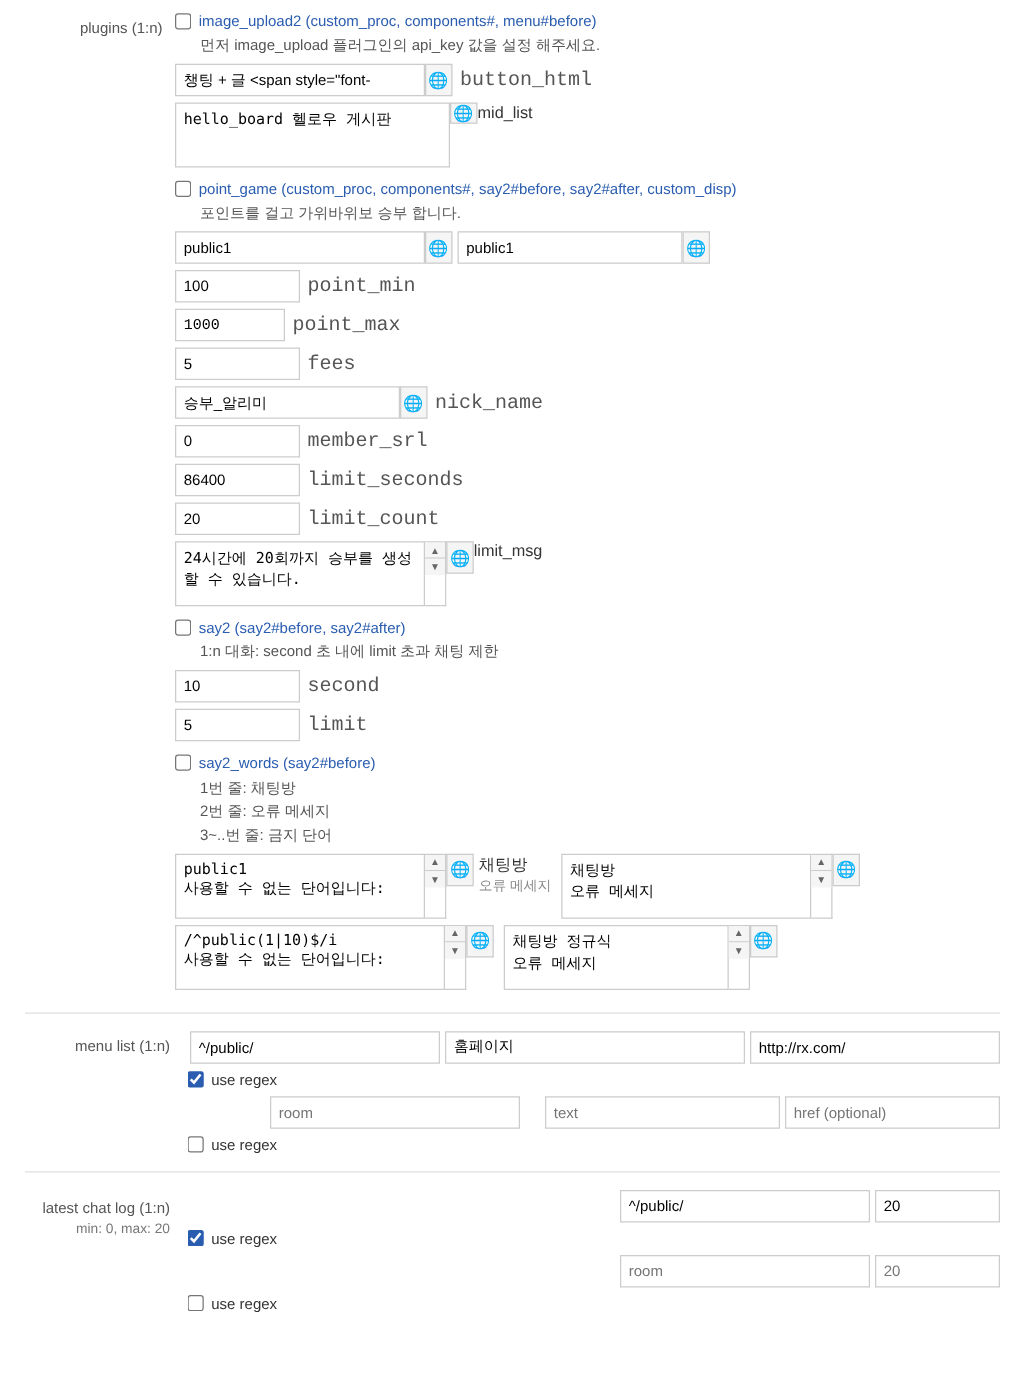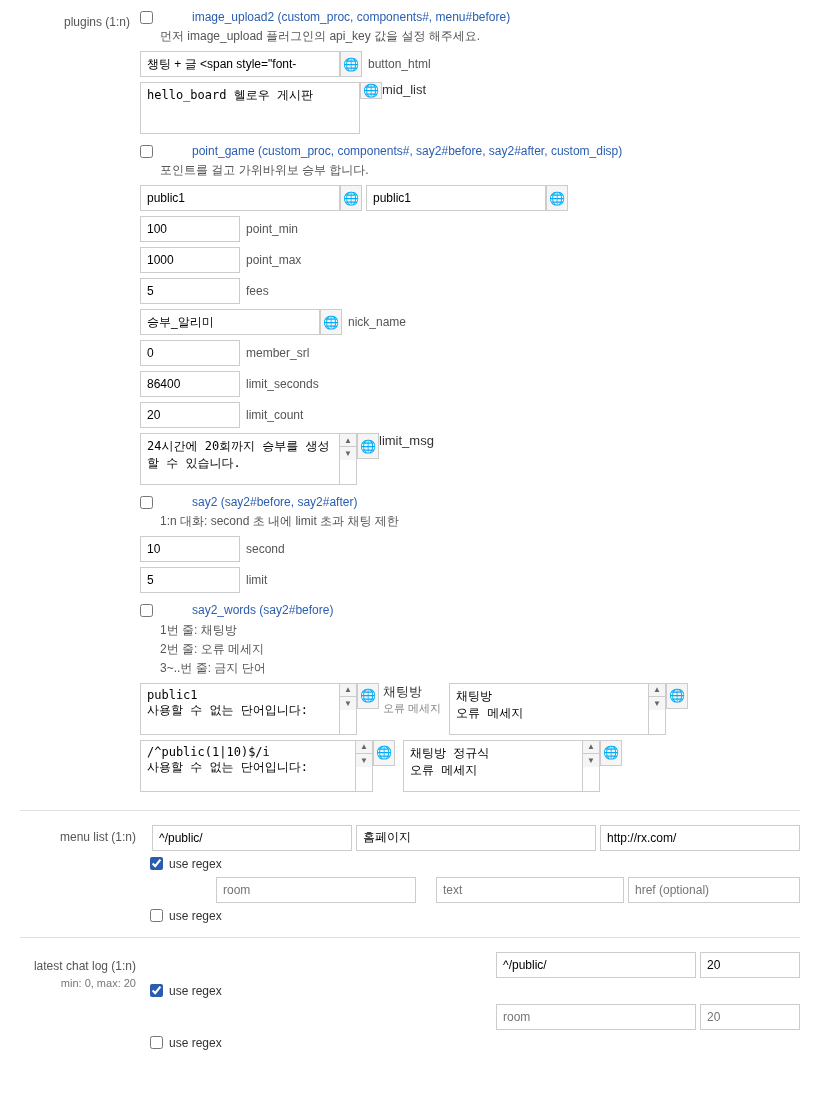--- a/index.html
+++ b/index.html
@@ -21,23 +21,21 @@
       padding-top: 4px;
       color: #555;
       font-size: 12px;
       line-height: 1.4;
     }
     .content-col {
       flex: 1;
     }
     .plugin-title {
       display: flex;
-      align-items: center;
       margin-bottom: 4px;
-      gap: 33px;
     }
     .plugin-title input[type="checkbox"] {
       margin-right: 6px;
     }
     .plugin-name {
       color: #2a5db0;
       font-size: 12px;
     }
     .plugin-desc {
       color: #555;
@@ -51,22 +49,23 @@
       margin-bottom: 5px;
     }
     .field-row input[type="text"] {
       border: 1px solid #ccc;
       padding: 3px 6px;
       font-size: 12px;
       height: 26px;
     }
     .field-row .field-label {
       color: #555;
-      font-size: 12px;
+      font-size: 16px;
       margin-left: 6px;
+      font-family: Liberation Mono, monospace;
     }
     .globe-btn {
       width: 22px;
       height: 26px;
       border: 1px solid #ccc;
       background: #f5f5f5;
       cursor: pointer;
       display: flex;
       align-items: center;
       justify-content: center;
@@ -226,21 +225,21 @@
           <input type="text" style="width: 180px; margin-left: 4px;" value="public1">
           <button class="globe-btn">🌐</button>
         </div>
 
         <div class="field-row">
           <input type="text" style="width: 100px;" value="100">
           <span class="field-label">point_min</span>
         </div>
 
         <div class="field-row">
-          <input type="text" style="width: 100px;" value="1000">
+          <input type="text" style="width: 88px; font-family: Liberation Mono, monospace;" value="1000">
           <span class="field-label">point_max</span>
         </div>
 
         <div class="field-row">
           <input type="text" style="width: 100px;" value="5">
           <span class="field-label">fees</span>
         </div>
 
         <div class="field-row">
           <input type="text" style="width: 180px;" value="승부_알리미">

